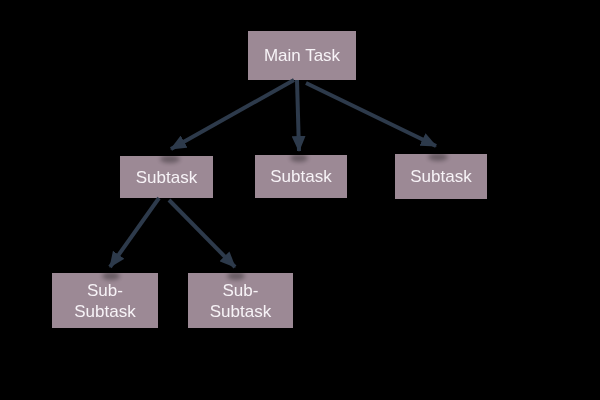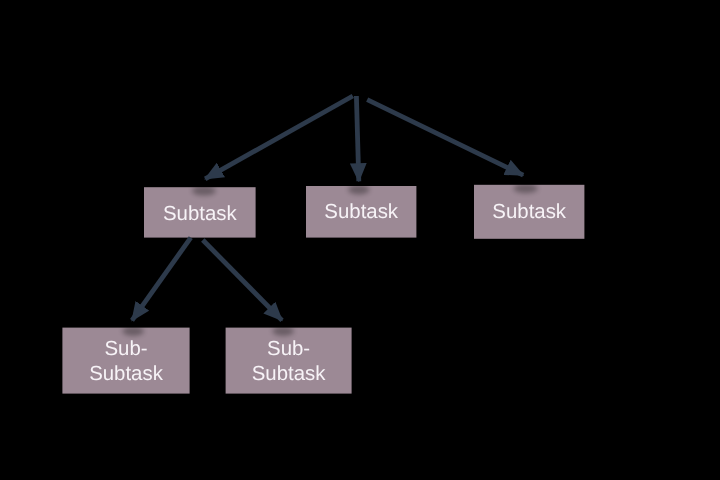--- a/index.html
+++ b/index.html
@@ -38,20 +38,23 @@
   }
   .edge{stroke:var(--arrow,#2d3a4b);stroke-width:4;fill:none;}
   .arrowhead-path{fill:var(--arrow,#2d3a4b);}
   .tip-shadow{fill:#000;opacity:0.32;}
 </style>
 </head>
 <body>
 
 <div class="stage">
 
+  <div class="node node-main-task">
+    <span class="node-label">Main Task</span>
+  </div>
 
   <div class="node node-subtask-1">
     <span class="node-label">Subtask</span>
   </div>
 
   <div class="node node-subtask-2">
     <span class="node-label">Subtask</span>
   </div>
 
   <div class="node node-subtask-3">

